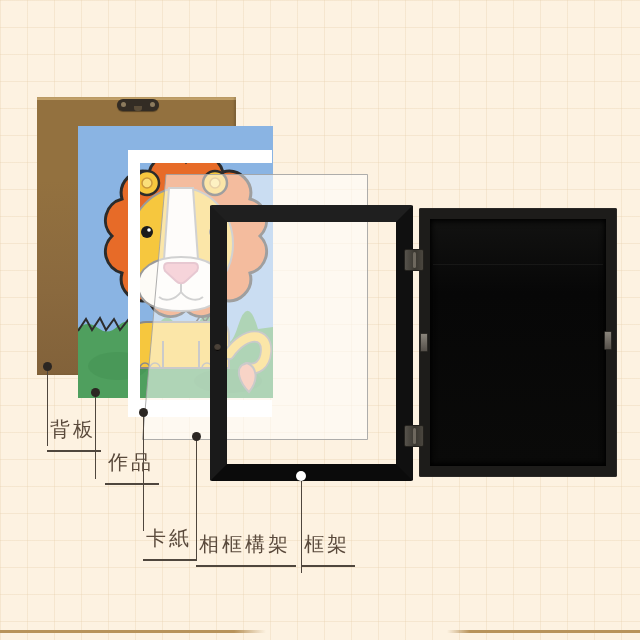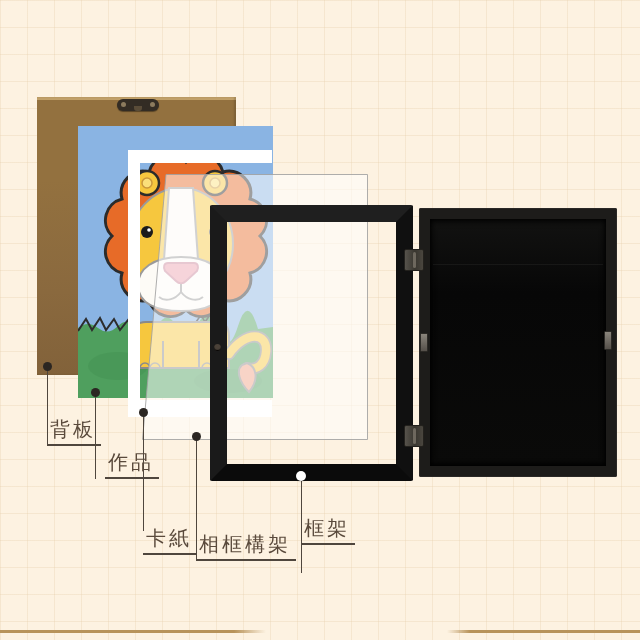--- a/index.html
+++ b/index.html
@@ -67,21 +67,21 @@
   .clip{
     width:8px;height:19px;background:linear-gradient(180deg,#8a857c,#55504a);
     border:1px solid #2c2a26;border-radius:1px;z-index:6;box-sizing:border-box;
   }
   
   .dot{position:absolute;width:9px;height:9px;border-radius:50%;background:#2b2622;z-index:30;}
   .dot.white{width:10px;height:10px;background:#ffffff;box-shadow:0 0 2px rgba(0,0,0,.5);}
   .vline{position:absolute;width:1.5px;background:#4f463d;z-index:29;}
   .callout-label{
     position:absolute;font-size:20px;letter-spacing:3px;color:#5a4a3c;
-    border-bottom:2px solid #4f463d;padding:0 5px 3px 3px;line-height:24px;z-index:30;white-space:nowrap;
+    border-bottom:2px solid #4f463d;padding:0 5px 9px 3px;line-height:24px;z-index:30;white-space:nowrap;
   }
   
   .accent-left{left:0;top:630px;width:266px;height:3px;background:linear-gradient(90deg,#b8935a 0 88%,rgba(184,147,90,0) 100%);z-index:2;}
   .accent-right{left:447px;top:630px;width:193px;height:3px;background:linear-gradient(270deg,#b8935a 0 88%,rgba(184,147,90,0) 100%);z-index:2;}
 </style>
 </head>
 <body>
 
 <div class="stage">
 
@@ -174,19 +174,19 @@
 
   <div>
     <span class="dot" style="left:191.5px;top:431.5px"></span>
     <span class="vline" style="left:195.5px;top:436px;height:125px"></span>
     <span class="callout-label" style="left:196px;top:532px">相框構架</span>
   </div>
 
   <div>
     <span class="dot white" style="left:296px;top:471px"></span>
     <span class="vline" style="left:300.5px;top:478px;height:95px"></span>
-    <span class="callout-label" style="left:301px;top:516px">框架</span>
+    <span class="callout-label" style="left:301px;top:532px">框架</span>
   </div>
 
   <div class="abs accent-left"></div>
   <div class="abs accent-right"></div>
 
 </div>
 
 </body></html>

